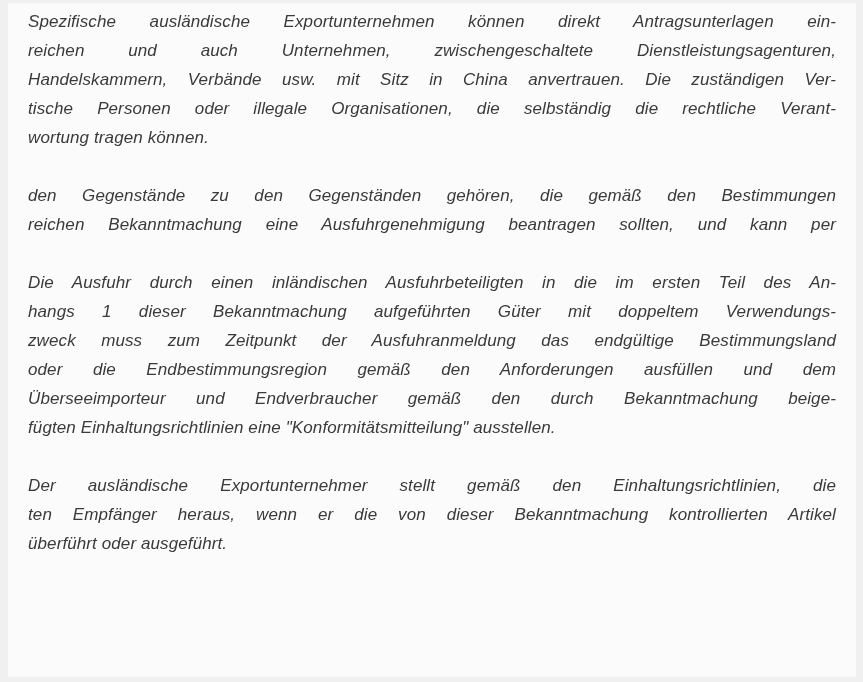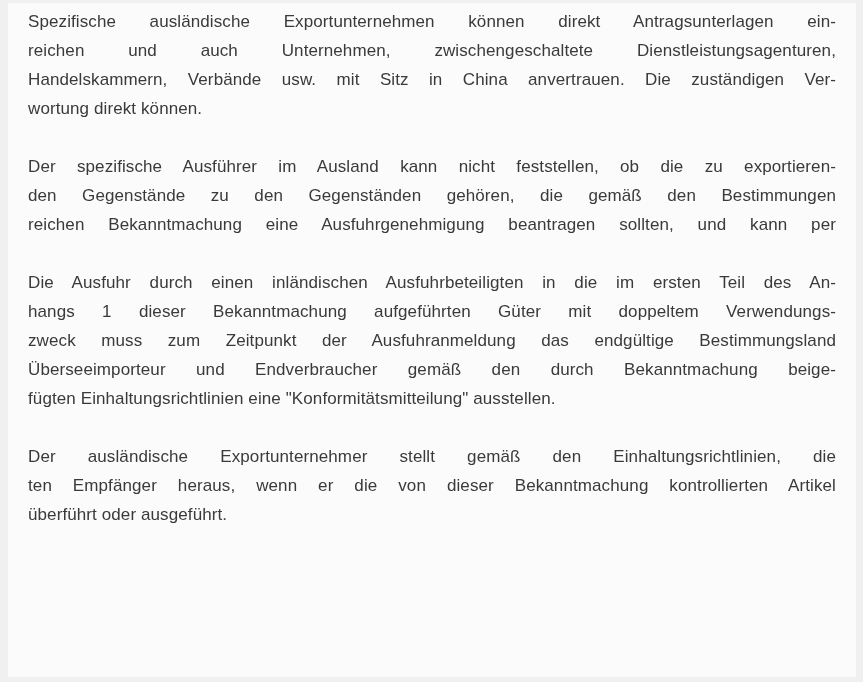--- a/index.html
+++ b/index.html
@@ -34,48 +34,50 @@
     margin: 0 0 29px 0;
   }
   .para:last-child {
     margin-bottom: 7px;
   }
   .line {
     display: block;
     text-align: justify;
     text-align-last: justify;
     white-space: normal;
+    font-style: italic;
   }
   .line.end {
     text-align-last: left;
   }
 </style>
 </head>
 <body>
 
 <div class="content-surface">
   <div class="doc">
 
     <p class="para">
       <span class="line">Spezifische ausländische Exportunternehmen können direkt Antragsunterlagen ein-</span>
       <span class="line">reichen und auch Unternehmen, zwischengeschaltete Dienstleistungsagenturen,</span>
       <span class="line">Handelskammern, Verbände usw. mit Sitz in China anvertrauen. Die zuständigen Ver-</span>
-      <span class="line end">wortung direkt können.</span>
+      <span class="line">tische Personen oder illegale Organisationen, die selbständig die rechtliche Verant-</span>
+      <span class="line end">wortung tragen können.</span>
     </p>
 
     <p class="para">
-      <span class="line">Der spezifische Ausführer im Ausland kann nicht feststellen, ob die zu exportieren-</span>
       <span class="line">den Gegenstände zu den Gegenständen gehören, die gemäß den Bestimmungen</span>
       <span class="line">reichen Bekanntmachung eine Ausfuhrgenehmigung beantragen sollten, und kann per</span>
     </p>
 
     <p class="para">
       <span class="line">Die Ausfuhr durch einen inländischen Ausfuhrbeteiligten in die im ersten Teil des An-</span>
       <span class="line">hangs 1 dieser Bekanntmachung aufgeführten Güter mit doppeltem Verwendungs-</span>
       <span class="line">zweck muss zum Zeitpunkt der Ausfuhranmeldung das endgültige Bestimmungsland</span>
+      <span class="line">oder die Endbestimmungsregion gemäß den Anforderungen ausfüllen und dem</span>
       <span class="line">Überseeimporteur und Endverbraucher gemäß den durch Bekanntmachung beige-</span>
       <span class="line end">fügten Einhaltungsrichtlinien eine "Konformitätsmitteilung" ausstellen.</span>
     </p>
 
     <p class="para">
       <span class="line">Der ausländische Exportunternehmer stellt gemäß den Einhaltungsrichtlinien, die</span>
       <span class="line">ten Empfänger heraus, wenn er die von dieser Bekanntmachung kontrollierten Artikel</span>
       <span class="line end">überführt oder ausgeführt.</span>
     </p>
 

